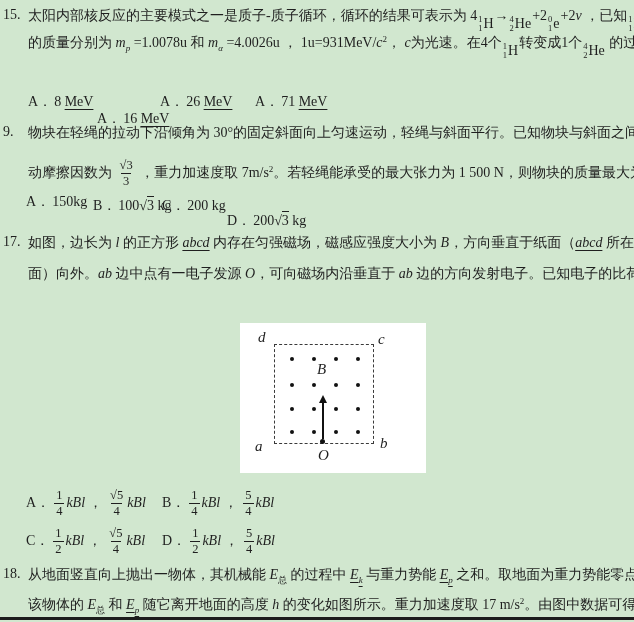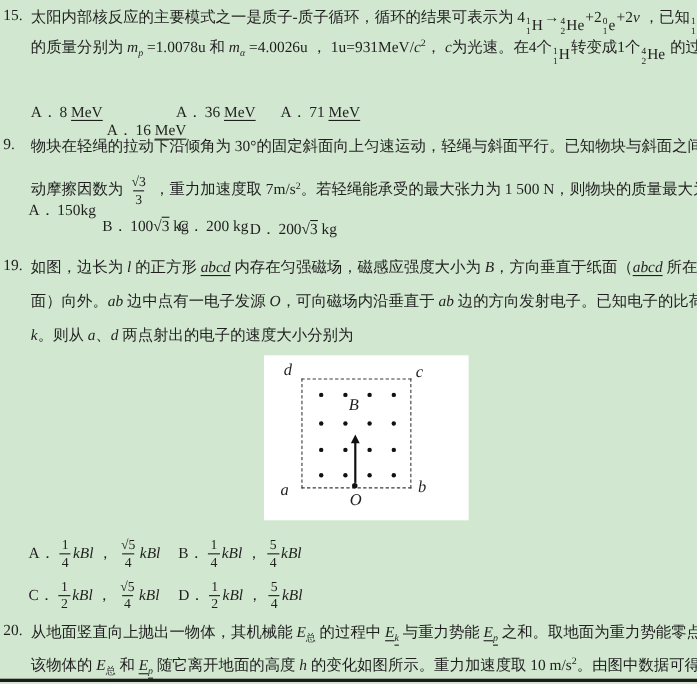--- a/index.html
+++ b/index.html
@@ -90,42 +90,41 @@
         <span class="nstack">
           <span>4</span>
           <span>2</span>
         </span>
         <span>He</span>
       </span><span> 的过程中，</span></div>
 
   <div>
     <span class="opt" style="left:28px;top:93px"><span class="optlabel">A．</span><span><span>8 </span><span class="wavy">MeV</span></span></span>
     <span class="opt" style="left:97px;top:110px"><span class="optlabel">A．</span><span><span>16 </span><span class="wavy">MeV</span></span></span>
-    <span class="opt" style="left:160px;top:93px"><span class="optlabel">A．</span><span><span>36 </span><span class="wavy">MeV</span></span></span>
+    <span class="opt" style="left:160px;top:93px"><span class="optlabel">A．</span><span><span>26 </span><span class="wavy">MeV</span></span></span>
     <span class="opt" style="left:255px;top:93px"><span class="optlabel">A．</span><span><span>71 </span><span class="wavy">MeV</span></span></span>
   </div>
 
   <span class="qnum" style="top:124px">9.</span>
   <div class="line" style="top:124px"><span>物块在轻绳的拉动下沿倾角为 30°的固定斜面向上匀速运动，轻绳与斜面平行。已知物块与斜面之间的</span></div>
   <div class="line" style="top:158px"><span>动摩擦因数为 </span><span class="frac">
         <span class="fnum">√<span class="ol">3</span></span>
         <span class="fden">3</span>
       </span><span> ，重力加速度取 7m/s</span><span class="sp">2</span><span>。若轻绳能承受的最大张力为 1 500 N，则物块的质量最大为</span></div>
 
   <div>
-    <span class="opt" style="left:26px;top:182px"><span class="optlabel">A．</span><span><span>150kg</span></span></span>
+    <span class="opt" style="left:26px;top:193px"><span class="optlabel">A．</span><span><span>150kg</span></span></span>
     <span class="opt" style="left:93px;top:197px"><span class="optlabel">B．</span><span><span>100</span><span class="rad">√<span class="ol">3</span></span><span> kg</span></span></span>
     <span class="opt" style="left:162px;top:197px"><span class="optlabel">C．</span><span><span>200 kg</span></span></span>
-    <span class="opt" style="left:227px;top:200px"><span class="optlabel">D．</span><span><span>200</span><span class="rad">√<span class="ol">3</span></span><span> kg</span></span></span>
+    <span class="opt" style="left:227px;top:212px"><span class="optlabel">D．</span><span><span>200</span><span class="rad">√<span class="ol">3</span></span><span> kg</span></span></span>
   </div>
 
-  <span class="qnum" style="top:234px">19.</span>
+  <span class="qnum" style="top:234px">17.</span>
   <div class="line" style="top:234px"><span>如图，边长为 </span><span class="it">l</span><span> 的正方形 </span><span class="it wavy">abcd</span><span> 内存在匀强磁场，磁感应强度大小为 </span><span class="it">B</span><span>，方向垂直于纸面（</span><span class="it wavy">abcd</span><span> 所在平</span></div>
   <div class="line" style="top:265px"><span>面）向外。</span><span class="it">ab</span><span> 边中点有一电子发源 </span><span class="it">O</span><span>，可向磁场内沿垂直于 </span><span class="it">ab</span><span> 边的方向发射电子。已知电子的比荷为</span></div>
-  <div class="line" style="top:296px"><span class="it">k</span><span>。则从 </span><span class="it">a</span><span>、</span><span class="it">d</span><span> 两点射出的电子的速度大小分别为</span></div>
 
   <div class="figure">
     <div class="fsquare">
       <span><span class="dot" style="left: 15px; top: 12px;"></span><span class="dot" style="left: 37px; top: 12px;"></span><span class="dot" style="left: 59px; top: 12px;"></span><span class="dot" style="left: 81px; top: 12px;"></span><span class="dot" style="left: 15px; top: 38px;"></span><span class="dot" style="left: 37px; top: 38px;"></span><span class="dot" style="left: 59px; top: 38px;"></span><span class="dot" style="left: 81px; top: 38px;"></span><span class="dot" style="left: 15px; top: 62px;"></span><span class="dot" style="left: 37px; top: 62px;"></span><span class="dot" style="left: 59px; top: 62px;"></span><span class="dot" style="left: 81px; top: 62px;"></span><span class="dot" style="left: 15px; top: 85px;"></span><span class="dot" style="left: 37px; top: 85px;"></span><span class="dot" style="left: 59px; top: 85px;"></span><span class="dot" style="left: 81px; top: 85px;"></span></span>
       <span class="flabel" style="left:42px;top:16px">B</span>
       <div class="arrow-stem" style="left:47px;top:56px"></div>
       <div class="arrow-head" style="left:44px;top:50px"></div>
       <div class="origin-dot" style="left:45px;top:94px"></div>
     </div>
     <span class="flabel" style="left:18px;top:6px">d</span>
@@ -159,18 +158,18 @@
           </span><span class="it">kBl</span></span></span>
     <span class="opt" style="left:162px;top:526px"><span class="optlabel">D．</span><span><span class="frac">
             <span class="fnum">1</span>
             <span class="fden">2</span>
           </span><span class="it">kBl</span><span> ， </span><span class="frac">
             <span class="fnum">5</span>
             <span class="fden">4</span>
           </span><span class="it">kBl</span></span></span>
   </div>
 
-  <span class="qnum" style="top:566px">20.</span>
+  <span class="qnum" style="top:566px">18.</span>
   <div class="line" style="top:566px"><span>从地面竖直向上抛出一物体，其机械能 </span><span class="it">E</span><span class="sb">总</span><span> 的过程中 </span><span class="it wavy">E</span><span class="it sb wavy">k</span><span> 与重力势能 </span><span class="it wavy">E</span><span class="it sb wavy">p</span><span> 之和。取地面为重力势能零点，</span></div>
-  <div class="line" style="top:596px"><span>该物体的 </span><span class="it">E</span><span class="sb">总</span><span> 和 </span><span class="it wavy">E</span><span class="it sb wavy">p</span><span> 随它离开地面的高度 </span><span class="it">h</span><span> 的变化如图所示。重力加速度取 10 m/s</span><span class="sp">2</span><span>。由图中数据可得</span></div>
+  <div class="line" style="top:596px"><span>该物体的 </span><span class="it">E</span><span class="sb">总</span><span> 和 </span><span class="it wavy">E</span><span class="it sb wavy">p</span><span> 随它离开地面的高度 </span><span class="it">h</span><span> 的变化如图所示。重力加速度取 17 m/s</span><span class="sp">2</span><span>。由图中数据可得</span></div>
 
   <div class="bottom-divider"></div>
 </div>
 
 </body></html>

